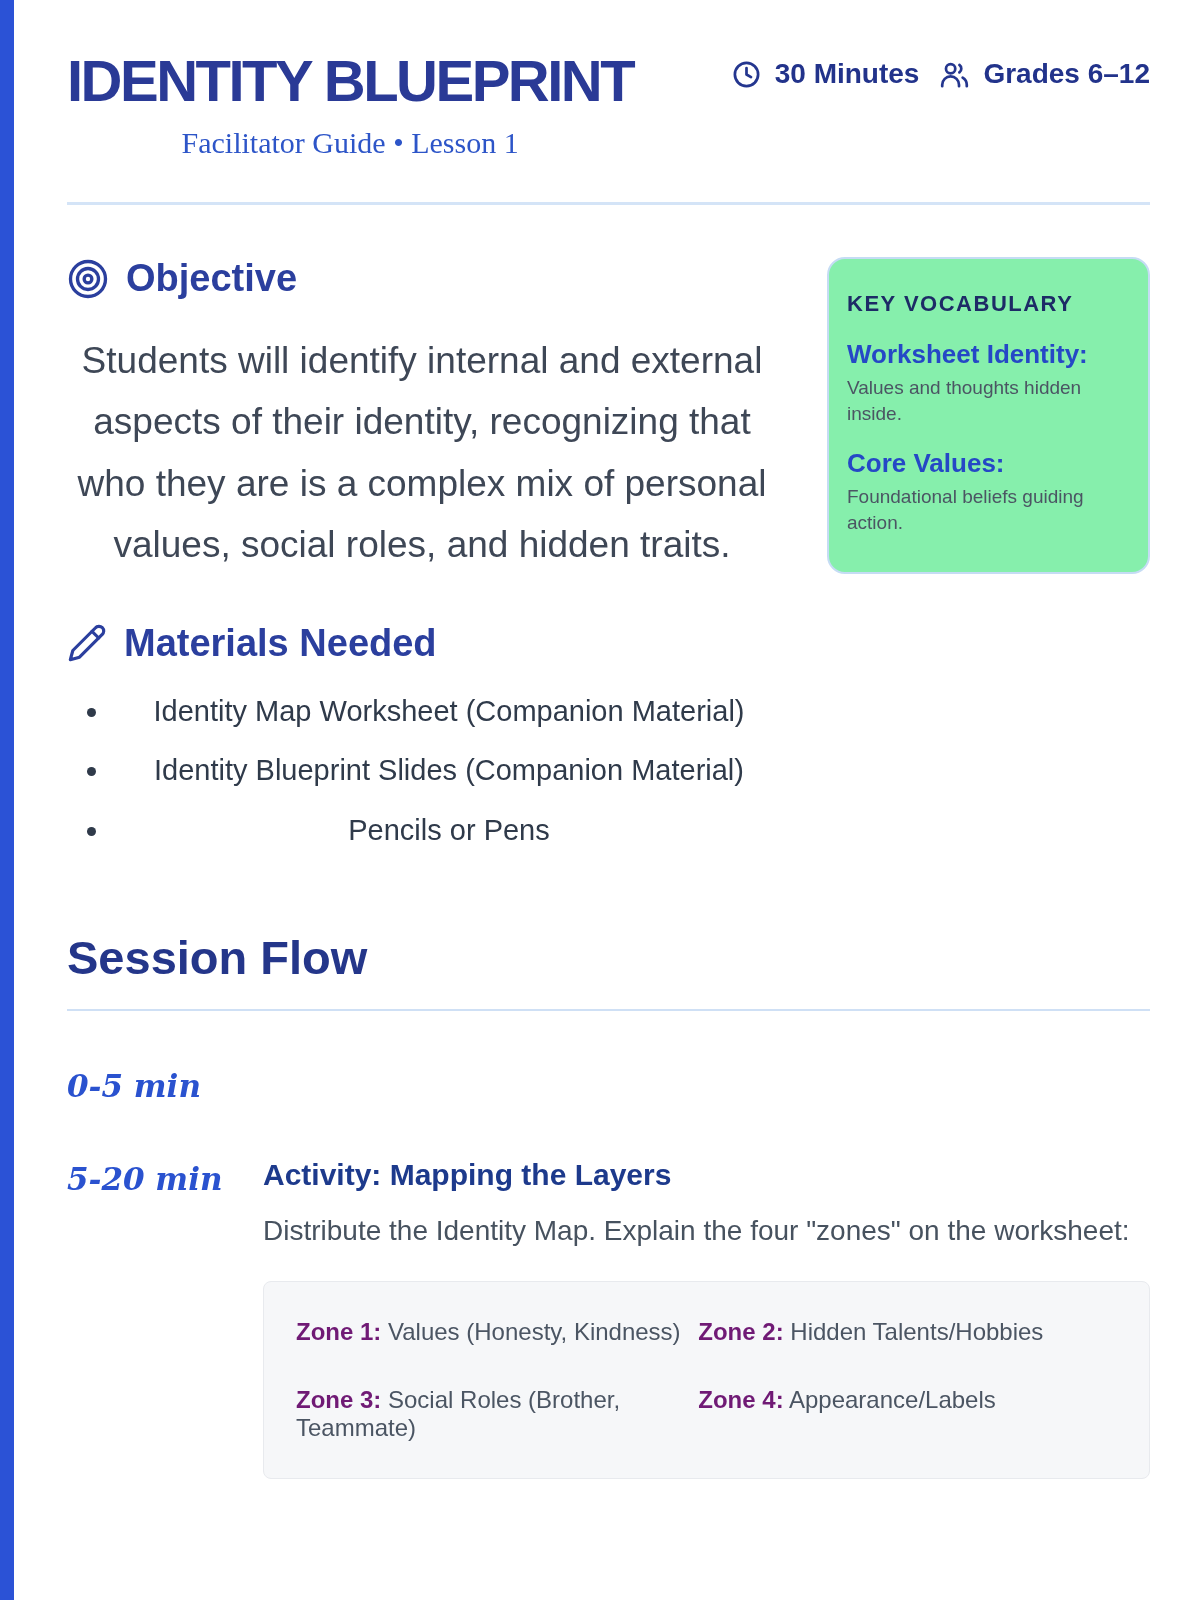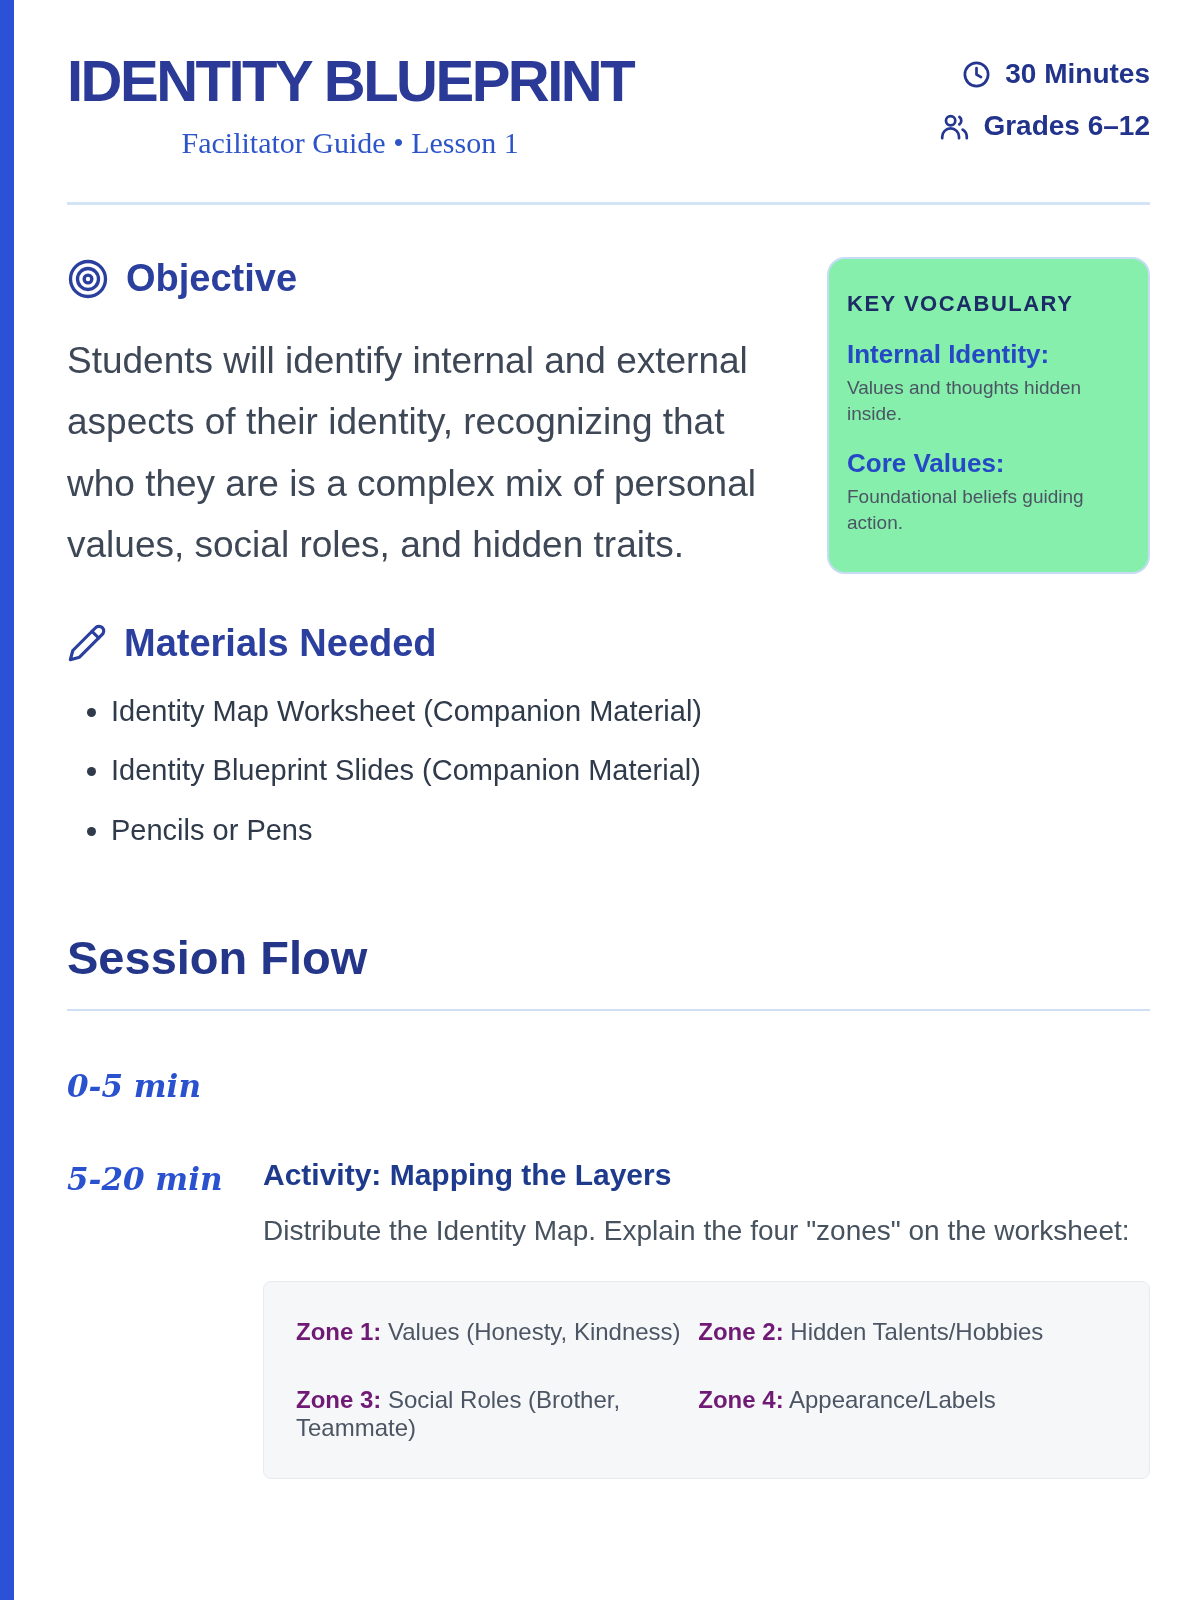--- a/index.html
+++ b/index.html
@@ -25,30 +25,30 @@
     text-align: center;
   }
   .page-title {
     font-size: 58px; font-weight: bold; color: #2a3a96;
     letter-spacing: -2.5px; line-height: 1.0;
   }
   .subtitle {
     font-family: Liberation Serif, serif;
     font-size: 30px; color: #2d55c8; margin-top: 16px;
   }
-  .header-meta { padding-top: 6px; display: flex; flex-direction: column; gap: 20px; align-items: flex-end; }
+  .header-meta { padding-top: 6px; display: flex; gap: 20px; align-items: flex-end; }
   .meta-row { display: flex; align-items: center; gap: 13px; }
   .meta-row svg { width: 31px; height: 31px; stroke: #24368f; }
   .meta-text { font-size: 28px; font-weight: bold; color: #22338b; }
 
   .top-divider { height: 3px; background: #d4e4f7; margin-top: 42px; border: 0; }
 
   
   .two-col { display: flex; gap: 40px; margin-top: 52px; align-items: flex-start; }
-  .main-col { flex: 1; min-width: 0; }
+  .main-col { flex: 1; min-width: 0; text-align: center; }
 
   .section-heading {
     display: flex; align-items: center; gap: 17px;
     font-size: 38px; font-weight: bold; color: #2b3f9e;
   }
   .section-heading svg { stroke: #2b3f9e; flex: 0 0 auto; }
 
   .objective-text {
     margin-top: 30px; font-size: 37px; line-height: 1.66; color: #3e4756;
     padding-right: 10px;
@@ -150,21 +150,21 @@
       <ul class="materials-list">
         <li>Identity Map Worksheet (Companion Material)</li>
         <li>Identity Blueprint Slides (Companion Material)</li>
         <li>Pencils or Pens</li>
       </ul>
     </div>
 
     <aside class="vocab-box">
       <div class="vocab-heading">KEY VOCABULARY</div>
       <div class="vocab-term">
-        <div class="vocab-term-name">Internal Identity:</div>
+        <div class="vocab-term-name">Worksheet Identity:</div>
         <div class="vocab-term-def">Values and thoughts hidden inside.</div>
       </div>
       <div class="vocab-term">
         <div class="vocab-term-name">Core Values:</div>
         <div class="vocab-term-def">Foundational beliefs guiding action.</div>
       </div>
     </aside>
   </div>
 
   <div class="session-heading">Session Flow</div>

